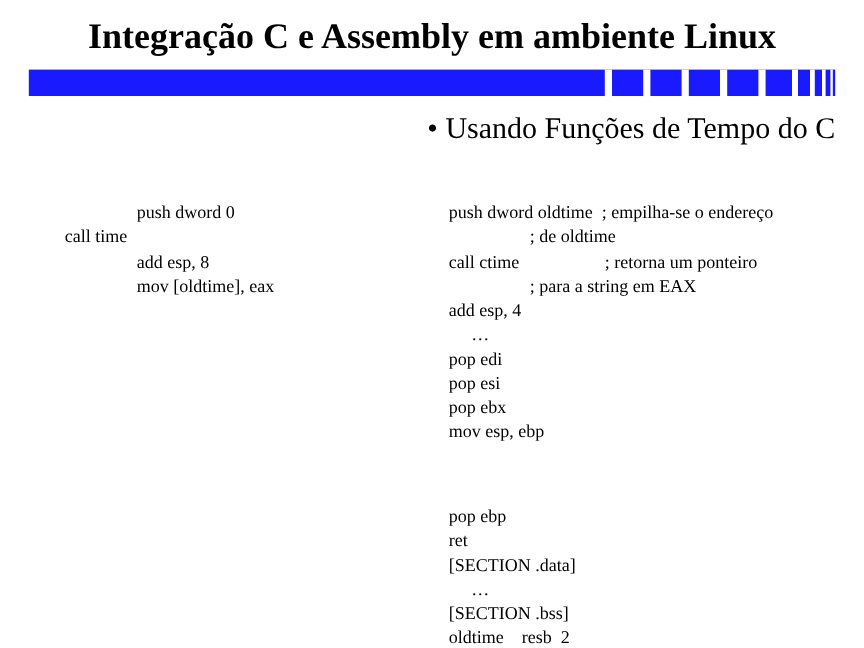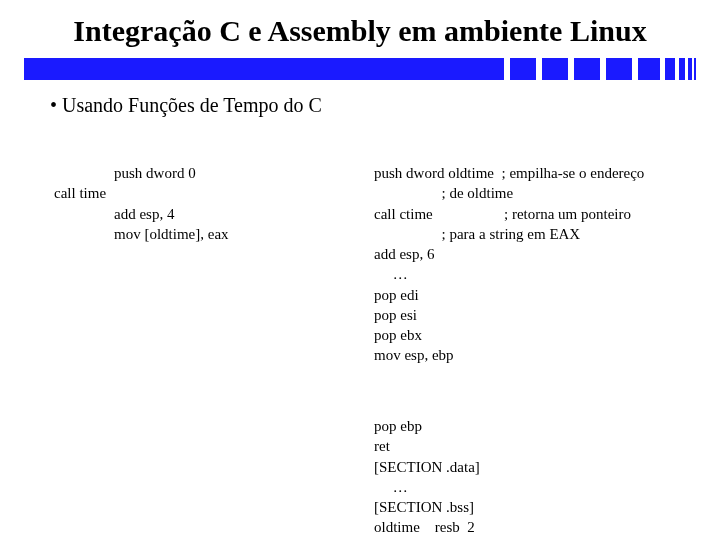--- a/index.html
+++ b/index.html
@@ -38,22 +38,23 @@
     height: 22px;
     background: #1a1aff;
   }
   .gap {
     position: absolute;
     top: 0;
     height: 22px;
     background: #fff;
   }
   .bullet {
-    font-size: 20px;
+    font-size: 25px;
     margin: 0 0 6px 26px;
+    text-align: right;
   }
   .bullet::before {
     content: "• ";
   }
   .cols {
     display: flex;
     flex-direction: row;
     gap: 28px;
     margin-top: 2px;
   }
@@ -86,29 +87,29 @@
     <div class="gap" style="left:661px;width:3px;"></div>
     <div class="gap" style="left:668px;width:2px;"></div>
   </div>
 
   <div class="bullet">Usando Funções de Tempo do C</div>
 
   <div class="cols">
     <div class="col">
       <div class="block">                        push dword 0
         call time
-                        add esp, 4
+                        add esp, 8
                         mov [oldtime], eax</div>
     </div>
     <div class="col">
       <div class="block">push dword oldtime  ; empilha-se o endereço
                   ; de oldtime
 call ctime                   ; retorna um ponteiro
                   ; para a string em EAX
-add esp, 6
+add esp, 4
      …
 pop edi
 pop esi
 pop ebx
 mov esp, ebp</div>
       <div class="block">pop ebp
 ret
 [SECTION .data]
      …
 [SECTION .bss]

